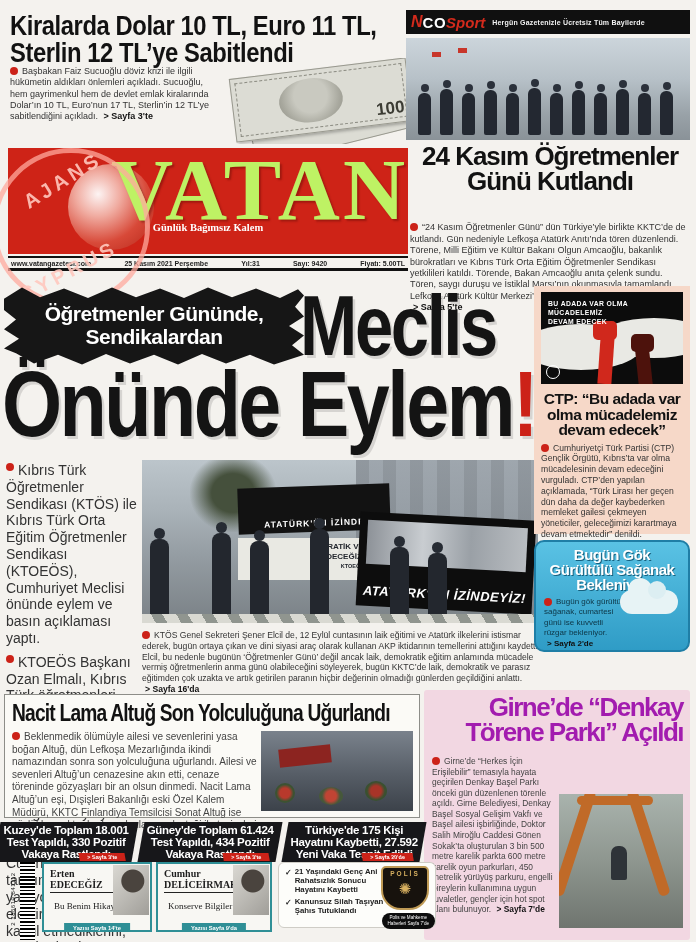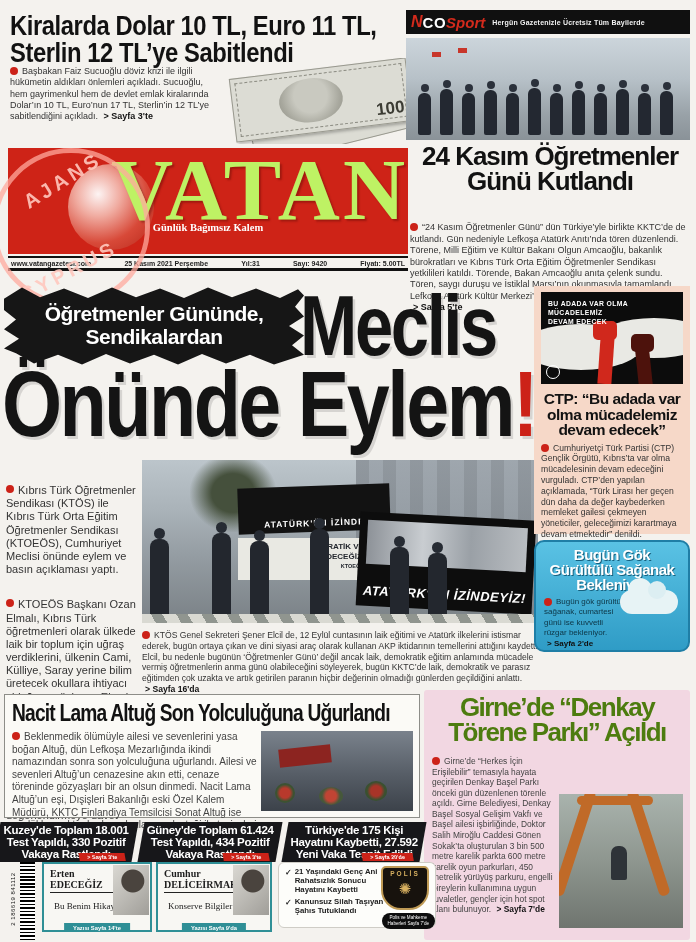--- a/index.html
+++ b/index.html
@@ -73,21 +73,21 @@
   .head1{position:absolute;left:300px;top:276px;font-size:86px;font-weight:bold;color:#141414;
          letter-spacing:-3px;transform:scaleX(0.80);transform-origin:left top;white-space:nowrap;
          text-shadow:3px 3px 0 rgba(0,0,0,0.12);}
   .head2{position:absolute;left:2px;top:352px;font-size:92px;font-weight:bold;color:#141414;
          letter-spacing:-3px;transform:scaleX(0.84);transform-origin:left top;white-space:nowrap;
          text-shadow:3px 3px 0 rgba(0,0,0,0.12);}
   .head2 .bang{color:#cc2218;}
 
   
   .leftcol{position:absolute;left:6px;top:462px;width:134px;}
-  .leftcol p{position:relative;font-size:11px;line-height:1.2;color:#333;margin-bottom:7px;margin-top:22px;}
+  .leftcol p{position:relative;font-size:14px;line-height:1.2;color:#333;margin-bottom:7px;}
 
   
   .photo2{position:absolute;left:142px;top:460px;width:396px;height:163px;overflow:hidden;
           background:linear-gradient(180deg,#bcc5cb 0%,#aab3b9 30%,#929aa0 62%,#7a8186 100%);}
   .building{position:absolute;right:0;top:0;width:46%;height:62%;
             background:repeating-linear-gradient(90deg,#747a81 0 13px,#8b929a 13px 27px);opacity:0.6;}
   .tree{position:absolute;left:48px;top:-6px;width:86px;height:78px;
         background:radial-gradient(ellipse at center,#45503c 35%,rgba(69,80,60,0) 72%);}
   .pfig{position:absolute;bottom:6px;width:19px;height:78px;background:#23272e;border-radius:8px 8px 2px 2px;}
   .pfig::before{content:'';position:absolute;top:-11px;left:4px;width:11px;height:11px;border-radius:50%;background:#262b33;}
@@ -142,21 +142,21 @@
             transform:scaleX(0.80);transform-origin:left top;}
   .nacit .body{position:absolute;left:7px;top:36px;width:246px;font-size:10px;line-height:1.26;color:#444;}
   .photo3{position:absolute;right:6px;top:36px;width:152px;height:80px;overflow:hidden;
           background:linear-gradient(180deg,#7a828c 0%,#565d66 55%,#3c424a 100%);}
   .wreath{position:absolute;border-radius:50%;}
   .coffin{position:absolute;left:18px;top:16px;width:52px;height:18px;background:#8c2420;transform:rotate(-6deg);}
 
   
   .girne{position:absolute;left:424px;top:690px;width:266px;height:250px;background:#f2d7e2;
          border-radius:3px;padding:5px 7px;box-sizing:border-box;}
-  .girne h2{text-align:center;font-size:26px;line-height:0.96;letter-spacing:-1.5px;color:#4d7c0f;}
+  .girne h2{text-align:right;font-size:26px;line-height:0.96;letter-spacing:-1.5px;color:#a21caf;}
   .girne .body{position:absolute;left:8px;top:66px;width:128px;font-size:8.4px;line-height:1.26;color:#444;}
   .photo4{position:absolute;right:7px;top:104px;width:124px;height:134px;overflow:hidden;
           background:linear-gradient(180deg,#a9b3ad 0%,#8e968f 50%,#6f756f 100%);}
   .bar{position:absolute;background:#c06a28;border-radius:5px;}
   .kid{position:absolute;left:52px;top:52px;width:16px;height:34px;background:#2e3338;border-radius:7px 7px 2px 2px;}
 
   
   .covid{position:absolute;left:-6px;top:822px;width:432px;height:40px;display:flex;}
   .stat{flex:1;position:relative;background:#17171a;transform:skewX(-10deg);margin:0 3px;}
   .stat .unskew{transform:skewX(10deg);padding-top:3px;}

